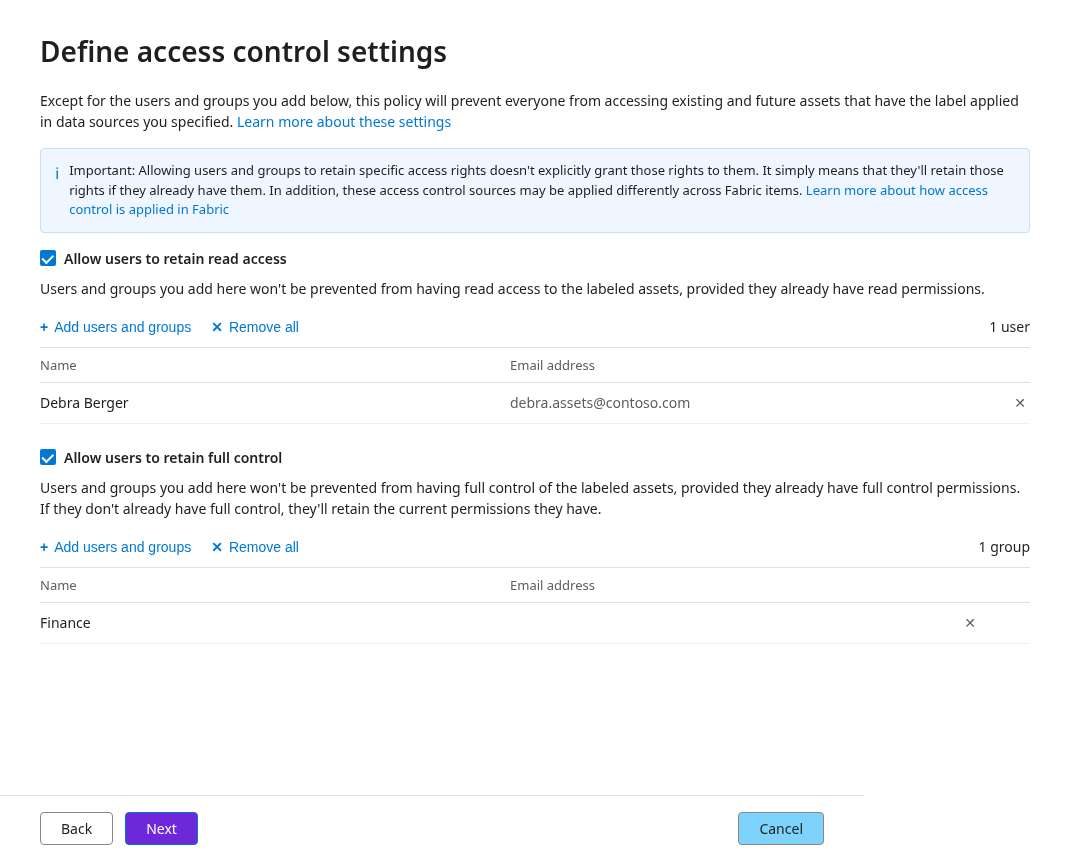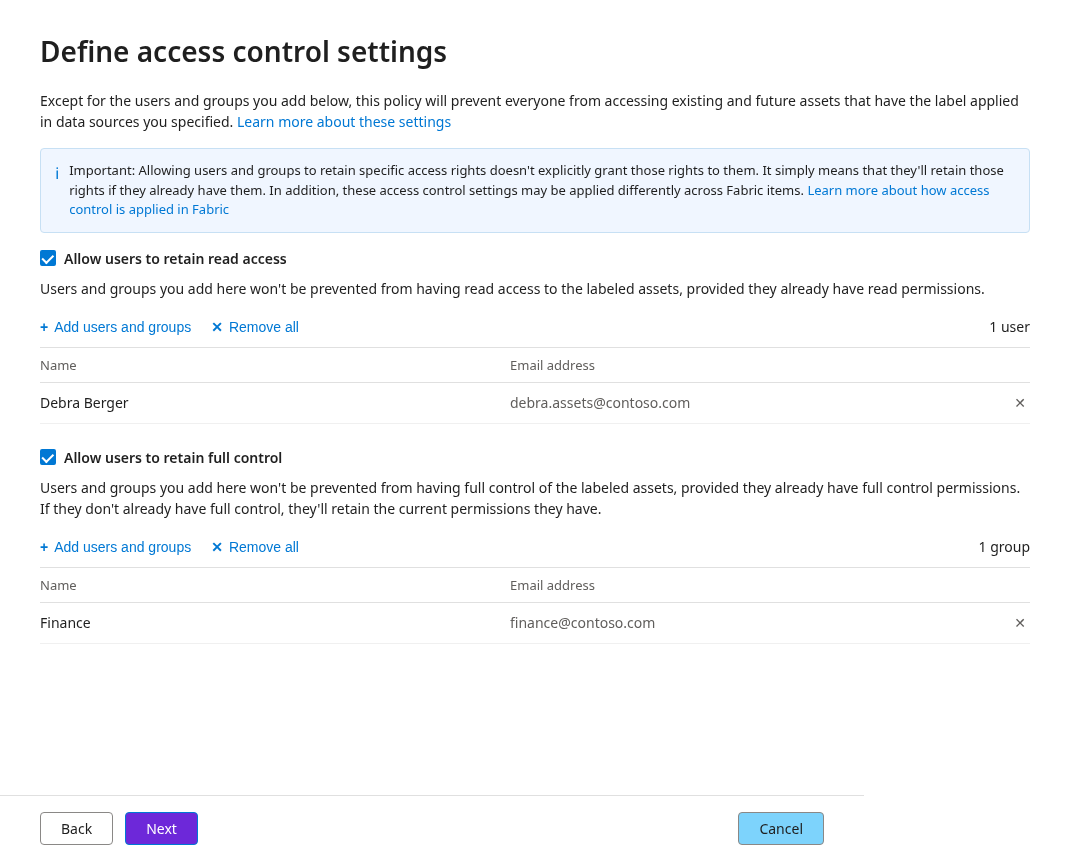--- a/index.html
+++ b/index.html
@@ -216,21 +216,21 @@
   <h1>Define access control settings</h1>
 
   <p class="description">
     <span>Except for the users and groups you add below, this policy will prevent everyone from accessing existing and future assets that have the label applied in data sources you specified.</span>
     <a href="#">Learn more about these settings</a>
   </p>
 
   <div class="info-box">
     <span class="info-icon">ℹ</span>
     <span class="info-text">
-      <span>Important: Allowing users and groups to retain specific access rights doesn't explicitly grant those rights to them. It simply means that they'll retain those rights if they already have them. In addition, these access control settings may be applied differently across Fabric items.</span>
+      <span>Important: Allowing users and groups to retain specific access rights doesn't explicitly grant those rights to them. It simply means that they'll retain those rights if they already have them. In addition, these access control sources may be applied differently across Fabric items.</span>
       <a href="#">Learn more about how access control is applied in Fabric</a>
     </span>
   </div>
 
   <div class="section">
     <div class="checkbox-row">
       <div class="checkbox-custom"></div>
       <span class="checkbox-label">Allow users to retain read access</span>
     </div>
     <p class="section-description">Users and groups you add here won't be prevented from having read access to the labeled assets, provided they already have read permissions.</p>
@@ -286,21 +286,20 @@
     </div>
 
     <div class="table-header">
       <div class="table-header-cell">Name</div>
       <div class="table-header-cell">Email address</div>
       <div class="table-header-cell"></div>
     </div>
 
     <div class="table-row">
       <div class="table-cell">Finance</div>
-      <div class="table-cell email">finance@contoso.com</div>
       <div class="table-cell remove">
         <button class="remove-btn">✕</button>
       </div>
     </div>
   </div>
 </div>
 
 <div class="footer">
   <div class="footer-left">
     <button class="btn btn-secondary">Back</button>

